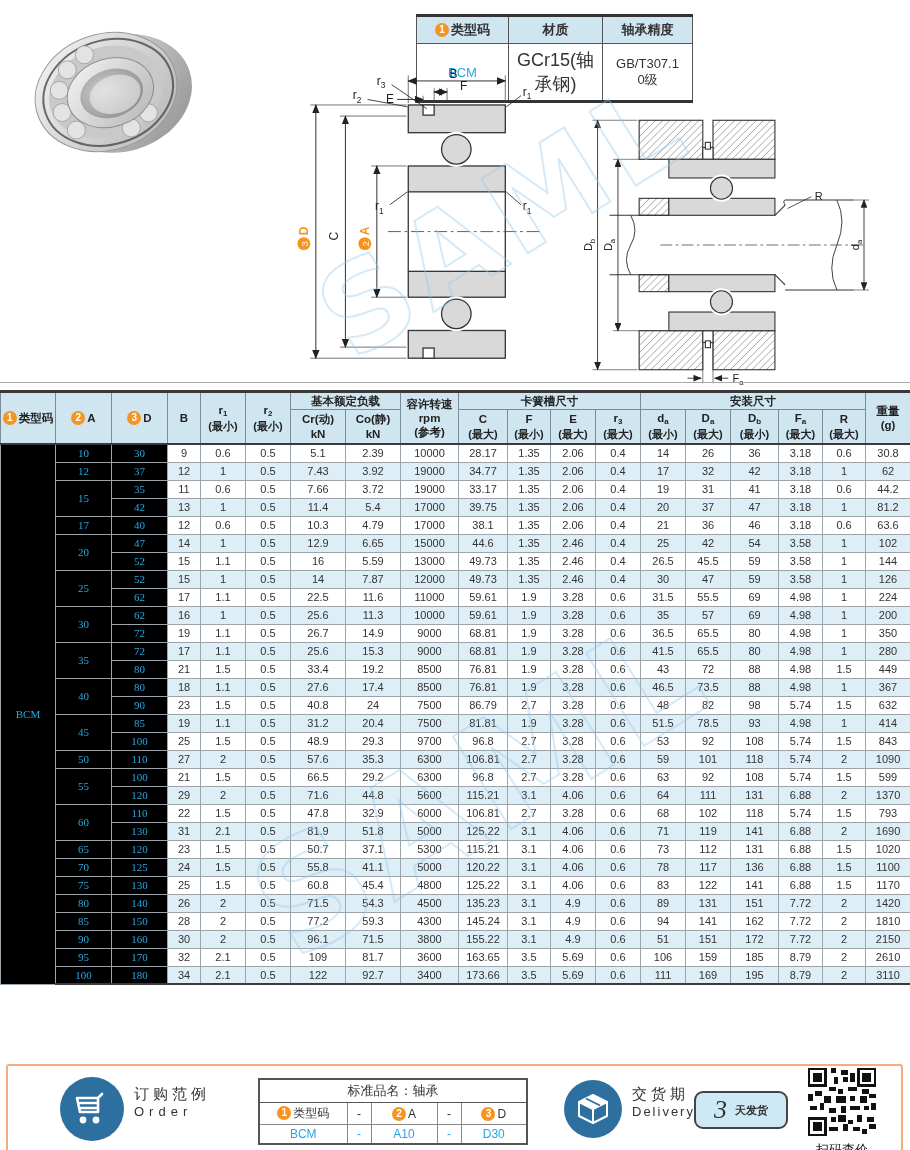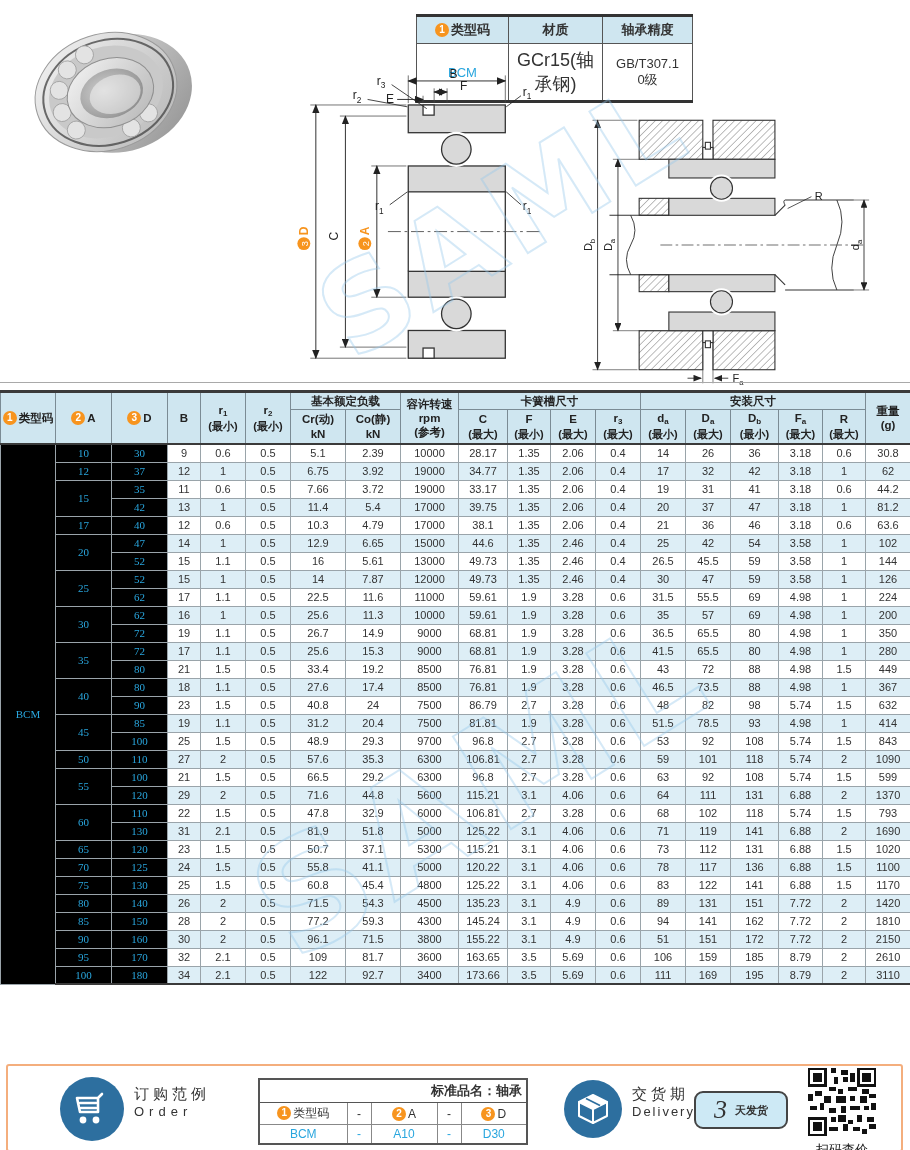--- a/index.html
+++ b/index.html
@@ -55,21 +55,21 @@
     border:2px solid #f4ae7d; border-radius:3px; background:#fff;
   }
   .circle-icon {
     position:absolute; border-radius:50%; background:#2d6f9f;
     display:flex; align-items:center; justify-content:center;
   }
   .ft-label-cn { font-size:15px; letter-spacing:4px; color:#333; }
   .ft-label-en { font-size:13px; letter-spacing:5px; color:#333; }
   .order-table { border-collapse:collapse; font-size:12px; text-align:center; }
   .order-table td { border:1px solid #888; padding:2px 4px; }
-  .order-table .ttl { border:1px solid #555; font-weight:bold; font-size:13px;text-align:right; }
+  .order-table .ttl { border:1px solid #555; font-weight:normal; font-size:13px; }
   .order-table { border:2px solid #555; }
   .pill {
     position:absolute; background:#cde9f5; border:2px solid #444; border-radius:9px;
     display:flex; align-items:center; justify-content:center; gap:8px;
   }
   .pill .num { font-size:26px; font-style:italic; font-family:"Liberation Serif","DejaVu Serif",serif; }
   .pill .unit { font-size:11px; font-weight:bold; }
   .qr-label { position:absolute; font-size:13px; color:#222; }
 </style>
 </head>
@@ -371,21 +371,21 @@
           <td class="c">3.18</td>
           <td class="c">0.6</td>
           <td class="c">30.8</td>
         </tr>
         <tr class="alt">
           <td rowspan="1" class="acol">12</td>
           <td class="dcol">37</td>
           <td class="c">12</td>
           <td class="c">1</td>
           <td class="c">0.5</td>
-          <td class="c">6.75</td>
+          <td class="c">7.43</td>
           <td class="c">3.92</td>
           <td class="c">19000</td>
           <td class="c">34.77</td>
           <td class="c">1.35</td>
           <td class="c">2.06</td>
           <td class="c">0.4</td>
           <td class="c">17</td>
           <td class="c">32</td>
           <td class="c">42</td>
           <td class="c">3.18</td>
@@ -470,21 +470,21 @@
           <td class="c">3.58</td>
           <td class="c">1</td>
           <td class="c">102</td>
         </tr>
         <tr>
           <td class="dcol">52</td>
           <td class="c">15</td>
           <td class="c">1.1</td>
           <td class="c">0.5</td>
           <td class="c">16</td>
-          <td class="c">5.61</td>
+          <td class="c">5.59</td>
           <td class="c">13000</td>
           <td class="c">49.73</td>
           <td class="c">1.35</td>
           <td class="c">2.46</td>
           <td class="c">0.4</td>
           <td class="c">26.5</td>
           <td class="c">45.5</td>
           <td class="c">59</td>
           <td class="c">3.58</td>
           <td class="c">1</td>

